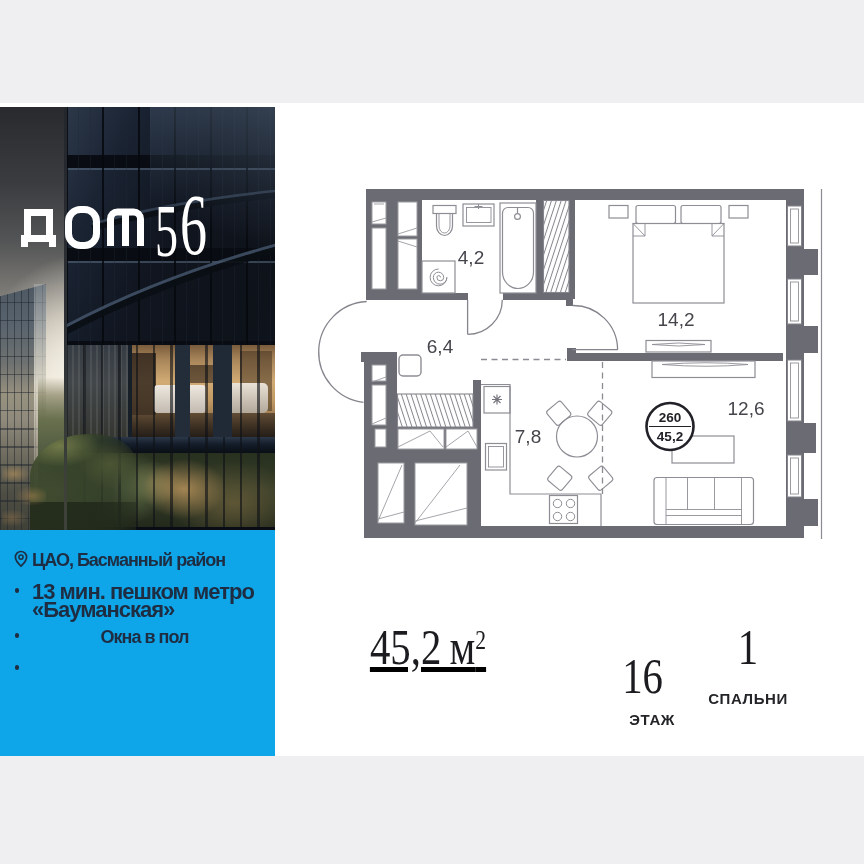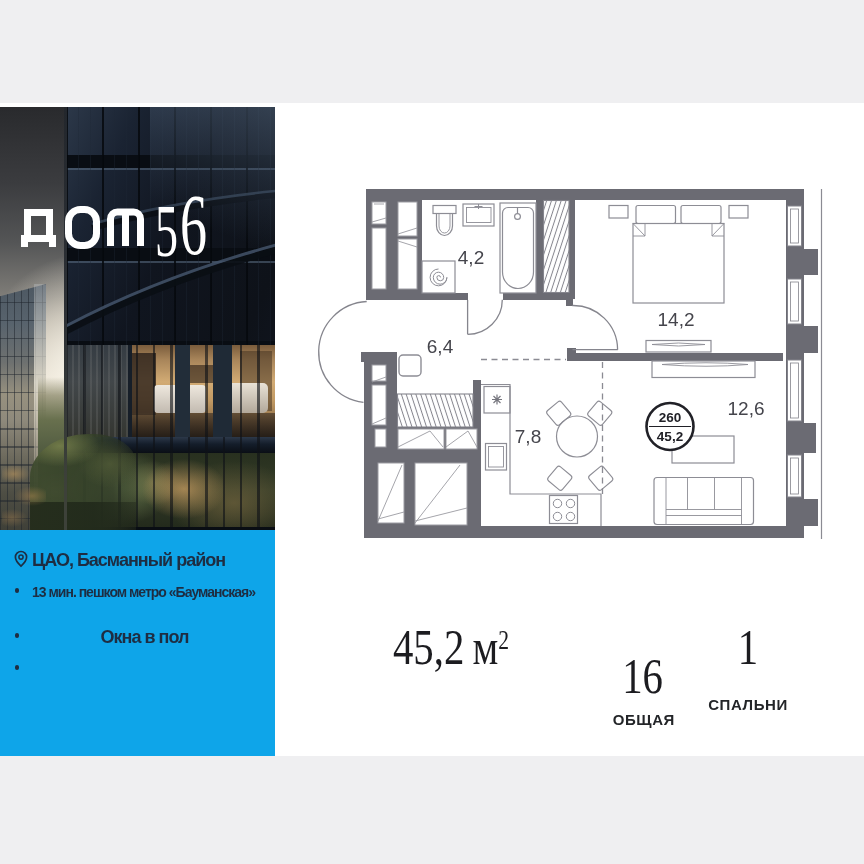--- a/index.html
+++ b/index.html
@@ -126,21 +126,21 @@
   </div>
   <div class="panel">
     <svg class="abs" style="left:13px;top:20px;" width="16" height="18" viewBox="0 0 16 18">
       <path d="M8 1.5 a5.6 5.6 0 0 1 5.6 5.6 c0 4.1 -5.6 9 -5.6 9 s-5.6 -4.9 -5.6 -9 A5.6 5.6 0 0 1 8 1.5 z" fill="none" stroke="#1e2d42" stroke-width="1.7"></path>
       <circle cx="8" cy="7.1" r="2.1" fill="none" stroke="#1e2d42" stroke-width="1.5"></circle>
     </svg>
     <div class="abs" style="left:32px;top:20.5px;width:240px;font-size:18px;line-height:19px;font-weight:bold;color:#1e2d42;letter-spacing:-1px;">ЦАО, Басманный район</div>
     <div class="abs" style="left:14.5px;top:57px;width:7px;height:7px;">
         <div style="width:4.5px;height:4.5px;border-radius:50%;background:#1e2d42;margin-top:1px;"></div>
       </div>
-    <div class="abs" style="left:32px;top:52.5px;width:225px;font-size:14px;line-height:18.5px;font-weight:bold;color:#1e2d42;letter-spacing:-1px;">13 мин. пешком метро «Бауманская»</div>
+    <div class="abs" style="left:32px;top:52.5px;width:225px;font-size:22px;line-height:18.5px;font-weight:bold;color:#1e2d42;letter-spacing:-1px;">13 мин. пешком метро «Бауманская»</div>
     <div class="abs" style="left:14.5px;top:103px;width:7px;height:7px;">
         <div style="width:4.5px;height:4.5px;border-radius:50%;background:#1e2d42;"></div>
       </div>
     <div class="abs" style="left:32px;top:96.5px;width:225px;font-size:18px;font-weight:bold;color:#1e2d42;letter-spacing:-1px;text-align:center;">Окна в пол</div>
     <div class="abs" style="left:14.5px;top:135px;width:7px;height:7px;">
         <div style="width:4.5px;height:4.5px;border-radius:50%;background:#1e2d42;"></div>
       </div>
   </div>
 
   <svg class="abs" style="left:280px;top:60px;" width="584" height="500" viewBox="280 163 584 500" id="plan">
@@ -303,24 +303,24 @@
     </g>
 
     <circle cx="670" cy="426.5" r="23.5" fill="#ffffff" stroke="#212127" stroke-width="2.6"></circle>
     <path d="M649 426.5 H691" stroke="#212127" stroke-width="1.2"></path>
     <g font-family="Liberation Sans, sans-serif" font-size="13.5" font-weight="bold" fill="#212127" text-anchor="middle">
       <text x="670" y="421.5">260</text>
       <text x="670" y="441">45,2</text>
     </g>
   </svg>
 
-  <div class="abs" style="left:301px;top:515px;width:300px;text-align:center;">
+  <div class="abs" style="left:278px;top:515px;width:300px;text-align:center;text-decoration:underline;">
     <div style="font-family:'Liberation Serif',serif;font-size:51px;color:#1c1c20;transform:scaleX(0.8);transform-origin:center;white-space:nowrap;">45,2 м<span style="font-size:27px;vertical-align:15px;">2</span></div>
   </div>
   <div class="abs" style="left:555px;top:544px;width:120px;text-align:right;">
     <div style="font-family:'Liberation Serif',serif;font-size:51px;color:#1c1c20;transform:scaleX(0.8);transform-origin:center;">16</div>
-    <div style="font-size:15px;font-weight:bold;color:#232528;letter-spacing:0.6px;margin-top:6px;">ОБЩАЯ</div>
+    <div style="font-size:15px;font-weight:bold;color:#232528;letter-spacing:0.6px;margin-top:6px;">ЭТАЖ</div>
   </div>
   <div class="abs" style="left:688px;top:515px;width:120px;text-align:center;">
     <div style="font-family:'Liberation Serif',serif;font-size:51px;color:#1c1c20;transform:scaleX(0.8);transform-origin:center;">1</div>
-    <div style="font-size:15px;font-weight:bold;color:#232528;letter-spacing:0.6px;margin-top:20px;">СПАЛЬНИ</div>
+    <div style="font-size:15px;font-weight:bold;color:#232528;letter-spacing:0.6px;margin-top:14px;">СПАЛЬНИ</div>
   </div>
 </div>
 
 </body></html>

